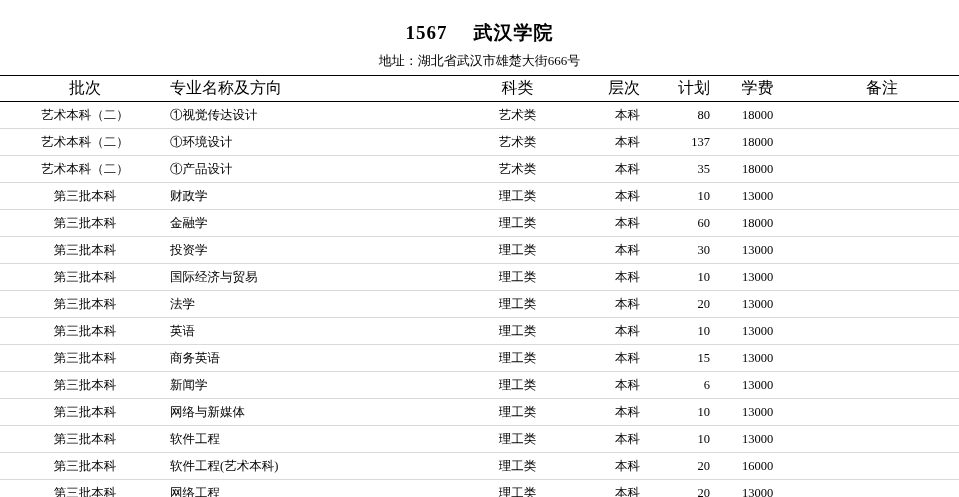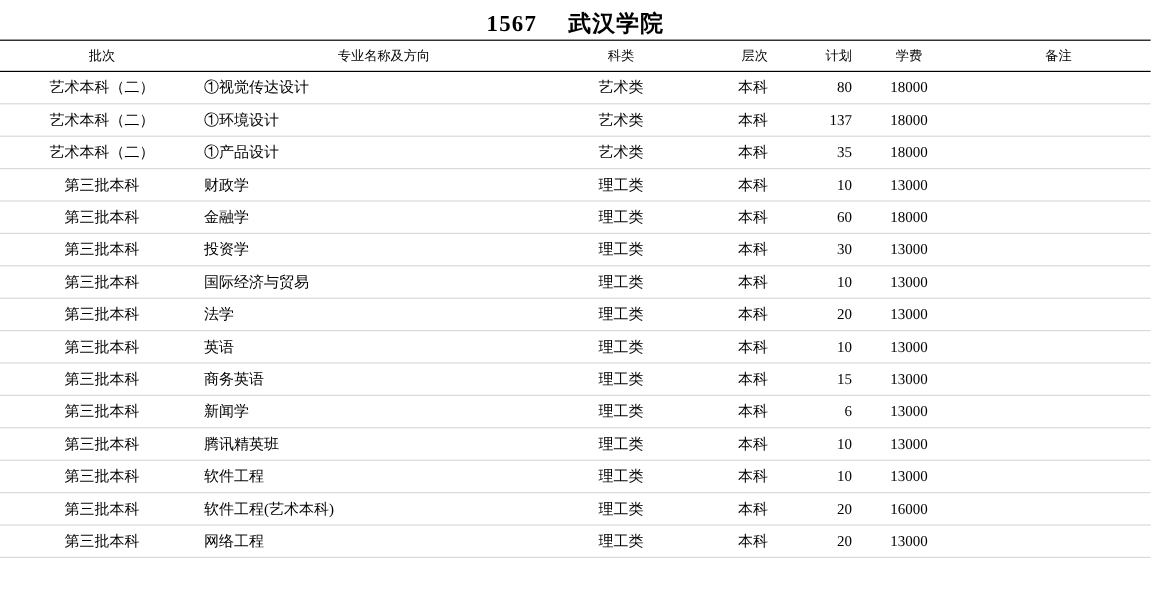--- a/index.html
+++ b/index.html
@@ -17,21 +17,21 @@
   .page {
     position: relative;
     width: 959px;
     height: 497px;
     box-sizing: border-box;
   }
   .title-row {
     text-align: center;
     font-size: 19px;
     font-weight: bold;
-    padding-top: 7px;
+    padding-top: 20px;
     letter-spacing: 1px;
   }
   .title-code {
     margin-right: 26px;
   }
   .subtitle-row {
     text-align: center;
     font-size: 13px;
     padding-top: 6px;
     padding-bottom: 5px;
@@ -44,21 +44,21 @@
   table.listing th,
   table.listing td {
     padding: 0;
     font-weight: normal;
     vertical-align: middle;
   }
   thead tr.head {
     height: 26px;
   }
   thead th {
-    font-size: 11px;
+    font-size: 16px;
     font-weight: bold;
     border-bottom: 1px solid #000;
     border-top: 1px solid #000;
     padding-bottom: 3px;
     padding-top: 2px;
   }
   tbody tr {
     height: 27px;
   }
   tbody td {
@@ -68,31 +68,32 @@
   
   .c-batch   { width: 170px; text-align: center;   padding-left: 18px; }
   .c-major   { width: 300px; text-align: left;   padding-left: 22px; }
   .c-subject { width: 95px;  text-align: center; }
   .c-level   { width: 75px;  text-align: right; }
   .c-plan    { width: 70px;  text-align: right; }
   .c-fee     { width: 95px;  text-align: center; }
   .c-remark  { width: 154px; text-align: center; }
 
   thead th.c-batch   { text-align: center; padding-left: 0; }
-  thead th.c-major   { text-align: center; padding-left: 0; }
+  thead th.c-major   { text-align: left; padding-left: 0; }
 </style>
 </head>
 <body>
 
 <div class="page">
 
   <div class="title-row">
     <span class="title-code">1567</span><span>武汉学院</span>
   </div>
 
+  <div class="subtitle-row">地址：湖北省武汉市雄楚大街666号</div>
 
   <table class="listing">
     <thead>
       <tr class="head">
         <th class="c-batch">批次</th>
         <th class="c-major">专业名称及方向</th>
         <th class="c-subject">科类</th>
         <th class="c-level">层次</th>
         <th class="c-plan">计划</th>
         <th class="c-fee">学费</th>
@@ -194,21 +195,21 @@
           <td class="c-batch">第三批本科</td>
           <td class="c-major">新闻学</td>
           <td class="c-subject">理工类</td>
           <td class="c-level">本科</td>
           <td class="c-plan">6</td>
           <td class="c-fee">13000</td>
           <td class="c-remark"></td>
         </tr>
         <tr>
           <td class="c-batch">第三批本科</td>
-          <td class="c-major">腾讯精英班</td>
+          <td class="c-major">网络与新媒体</td>
           <td class="c-subject">理工类</td>
           <td class="c-level">本科</td>
           <td class="c-plan">10</td>
           <td class="c-fee">13000</td>
           <td class="c-remark"></td>
         </tr>
         <tr>
           <td class="c-batch">第三批本科</td>
           <td class="c-major">软件工程</td>
           <td class="c-subject">理工类</td>

